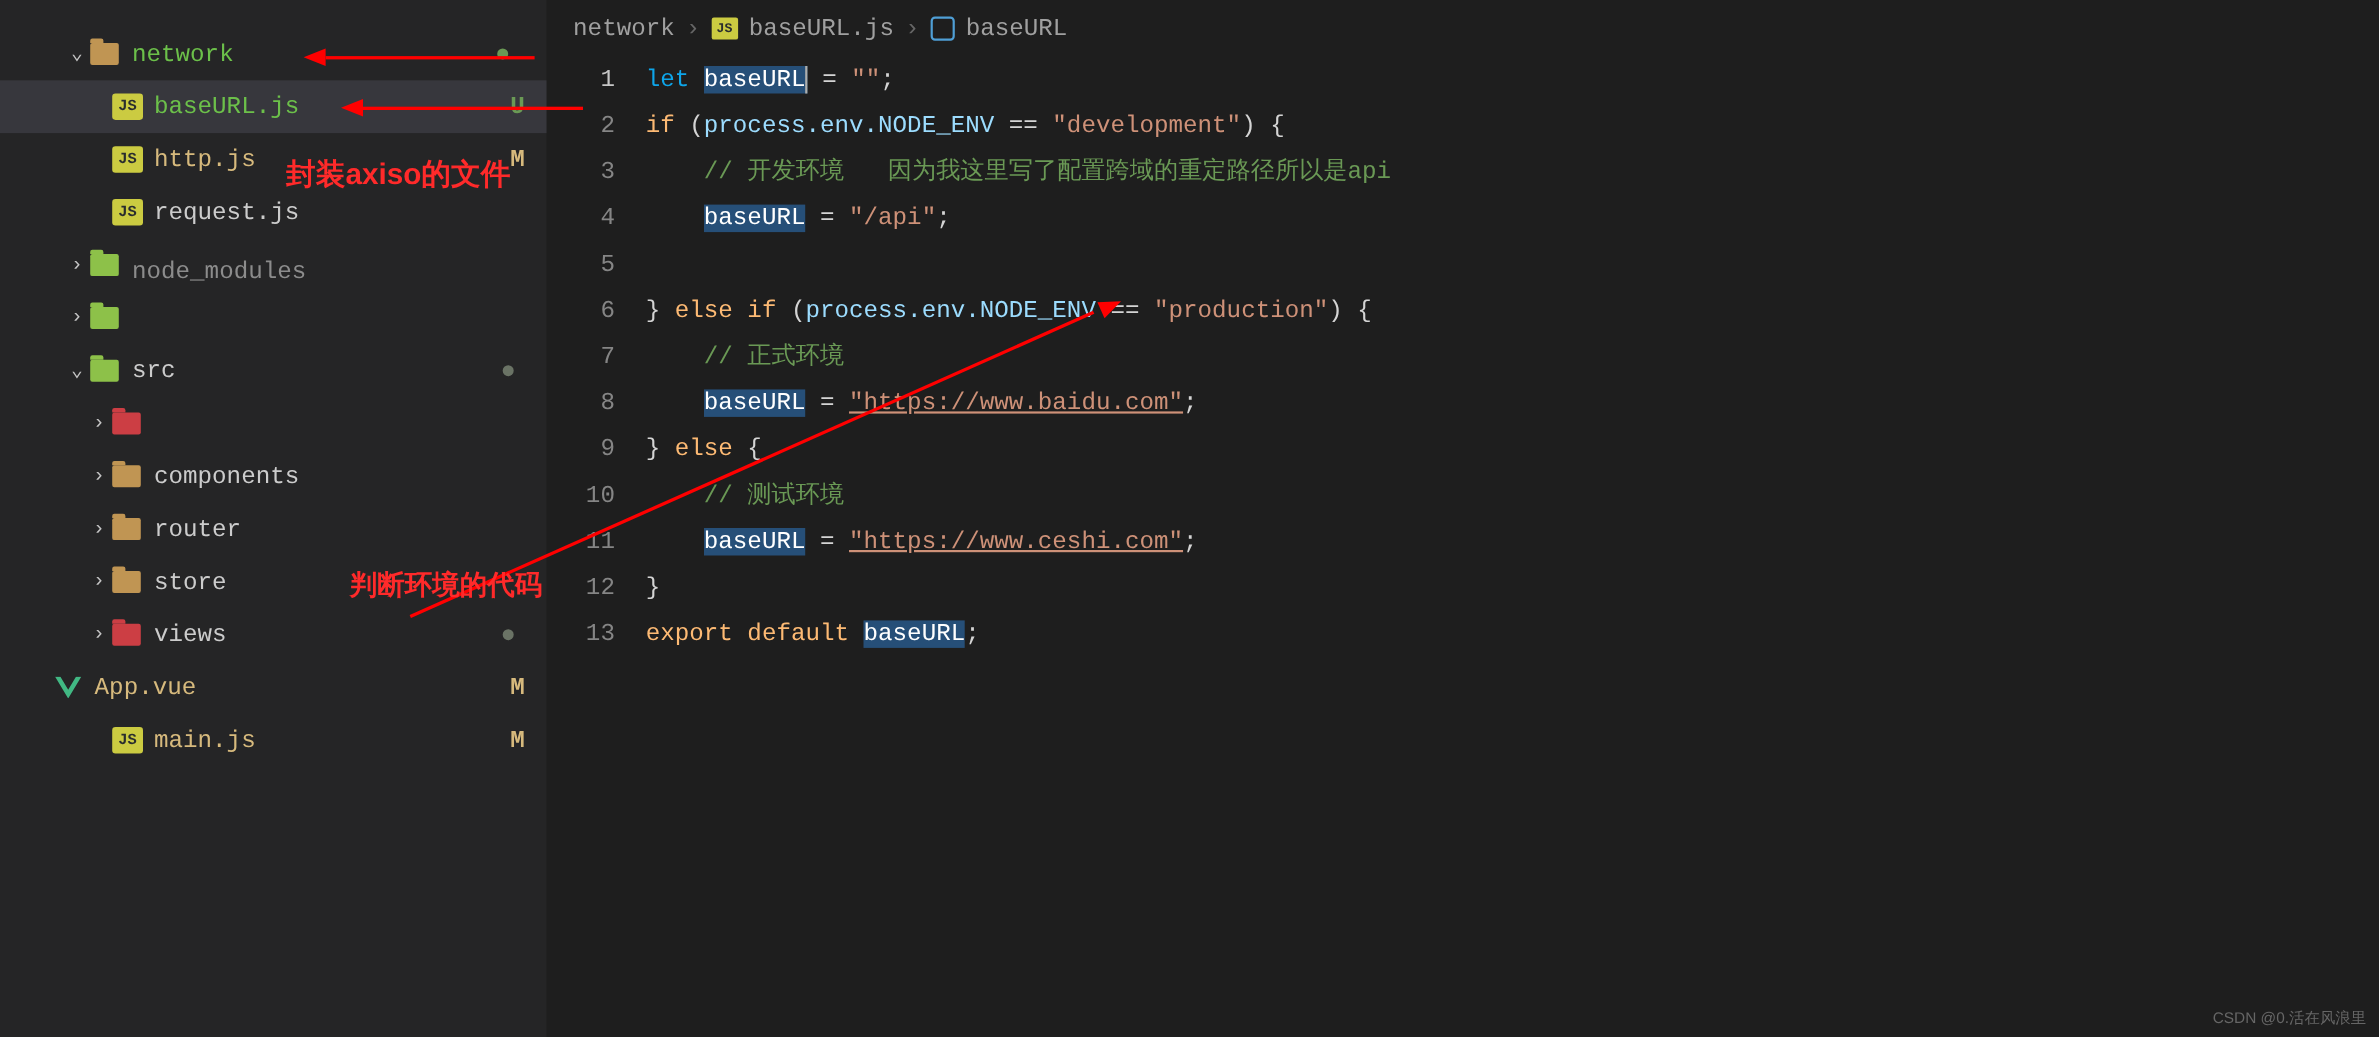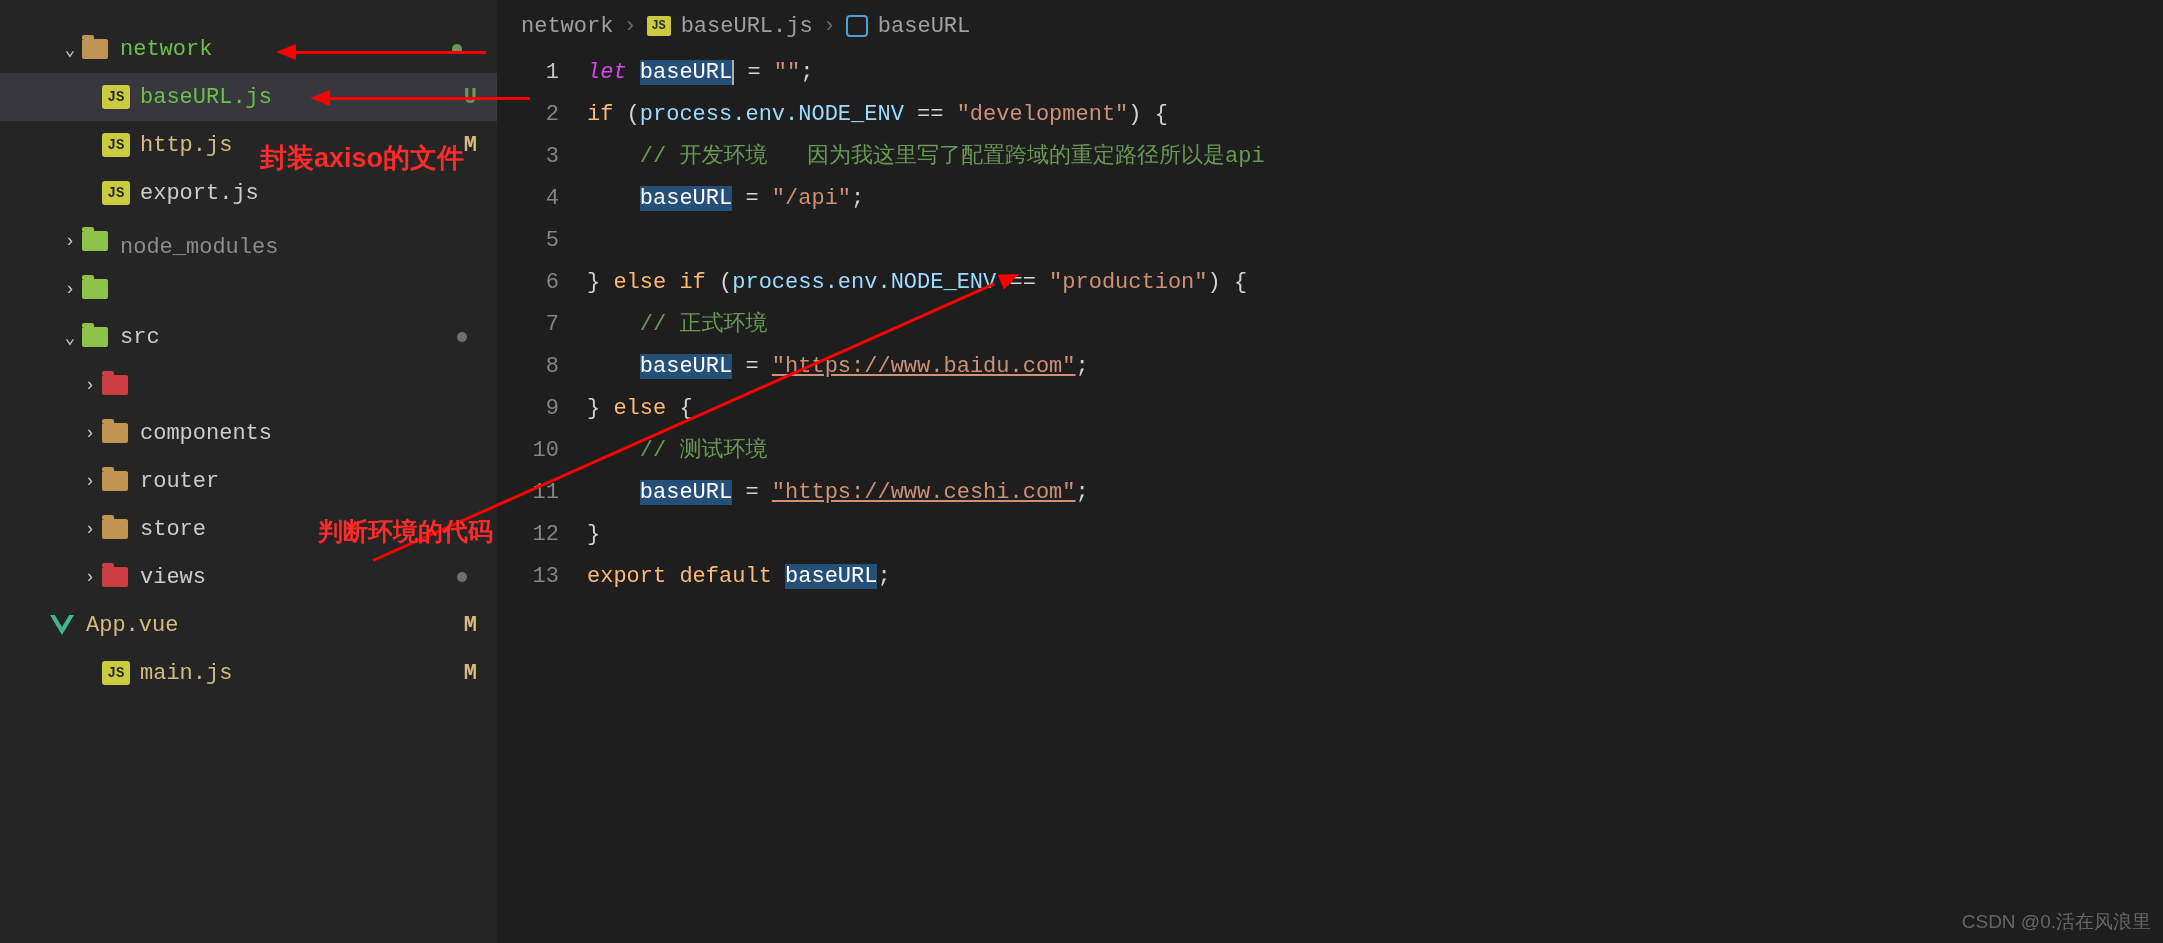--- a/index.html
+++ b/index.html
@@ -108,21 +108,21 @@
 .gutter {
   width: 90px;
   text-align: right;
   padding-right: 28px;
   color: #858585;
 }
 .gutter div { height: 42px; line-height: 42px; }
 .gutter .cur { color: #c6c6c6; }
 .code { flex: 1; }
 .line { height: 42px; line-height: 42px; white-space: pre; }
-.kw { color: #d946ef; font-style: italic; }
+.kw { color: #0ea5e9; }
 .kw2 { color: #fdba74; }
 .var { color: #9cdcfe; }
 .str { color: #ce9178; }
 .op { color: #d4d4d4; }
 .punc { color: #d4d4d4; }
 .comment { color: #6a9955; text-align: right; }
 .url { color: #ce9178; text-decoration: underline; }
 .hl { background: #264f78; color: #fff; padding: 0 0; }
 .cursor { border-right: 2px solid #aeafad; }
 .annotation {
@@ -145,21 +145,21 @@
   border-top: 8px solid transparent;
   border-bottom: 8px solid transparent;
   border-right: 20px solid #ff0000;
   z-index: 9;
 }
 .watermark {
   position: absolute;
   right: 12px;
   bottom: 8px;
   color: #666;
-  font-size: 19px;
+  font-size: 14px;
   font-family: sans-serif;
 }
 </style>
 </head>
 <body>
 
 <div class="sidebar">
   <div class="tree-item" style="padding-left:58px">
     <span class="chevron">⌄</span>
     <span class="folder-icon">
@@ -173,21 +173,21 @@
     <span class="tree-label label-green">baseURL.js</span>
     <span class="tree-status">U</span>
   </div>
   <div class="tree-item" style="padding-left:102px">
     <span class="file-icon js">JS</span>
     <span class="tree-label label-yellow">http.js</span>
     <span class="tree-status m">M</span>
   </div>
   <div class="tree-item" style="padding-left:102px">
     <span class="file-icon js">JS</span>
-    <span class="tree-label">export.js</span>
+    <span class="tree-label">request.js</span>
   </div>
   <div class="tree-item" style="padding-left:58px">
     <span class="chevron">›</span>
     <span class="folder-icon">
         <span class="folder-shape green"></span>
       </span>
     <span class="tree-label label-gray">node_modules</span>
   </div>
   <div class="tree-item" style="padding-left:58px">
     <span class="chevron">›</span>

